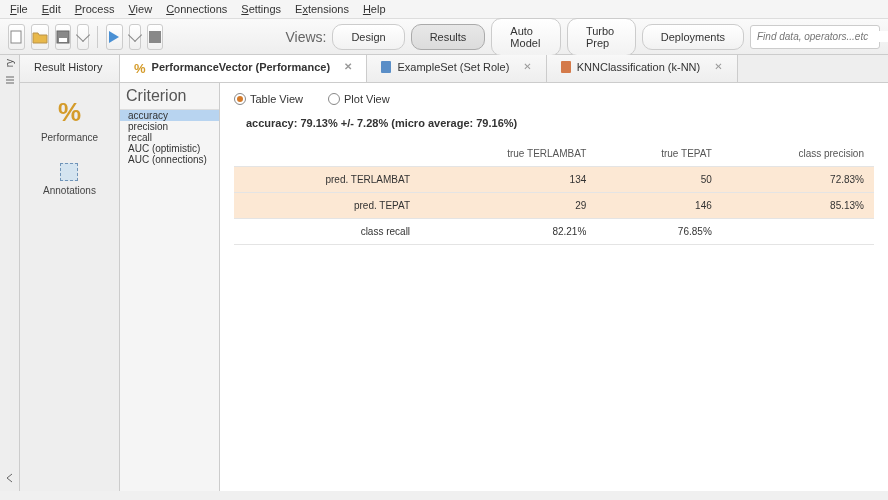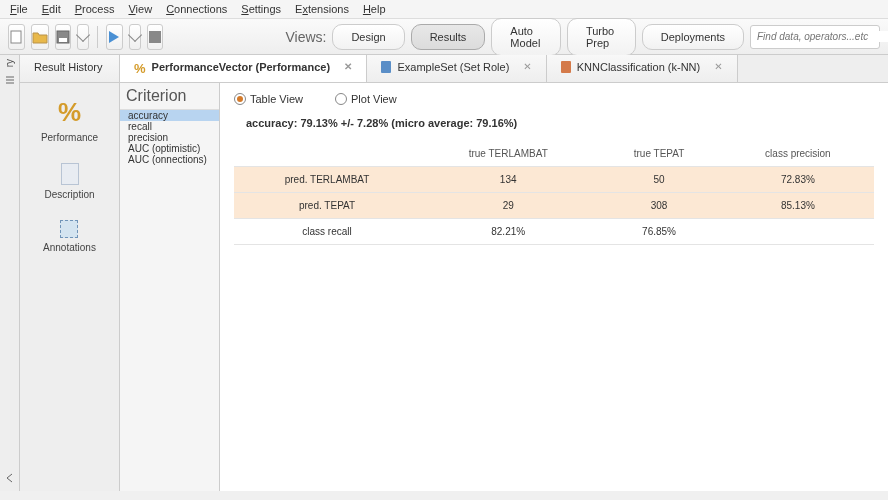--- a/index.html
+++ b/index.html
@@ -31,27 +31,27 @@
 .nav-item{display:flex;flex-direction:column;align-items:center;gap:4px;cursor:pointer}
 .nav-item .lbl{font-size:10px;color:#444}
 .ico-perf{font-size:26px;color:#d49b2a;font-weight:bold}
 .ico-desc{width:18px;height:22px;background:#e8ecf2;border:1px solid #b8c4d4}
 .ico-ann{width:18px;height:18px;background:#d4e4f0;border:1px dashed #7094b8}
 .criteria{width:100px;background:#f5f5f5;border-right:1px solid #ccc}
 .criteria .hdr{padding:4px 6px;font-size:16px;color:#555;border-bottom:1px solid #ddd}
 .criteria .item{padding:0 8px;cursor:pointer;font-size:10px}
 .criteria .item.sel{background:#b8d4f0}
 .detail{flex:1;padding:10px 14px}
-.viewmode{display:flex;align-items:flex-start;gap:32px;margin-bottom:12px}
+.viewmode{display:flex;align-items:flex-start;gap:25px;margin-bottom:12px}
 .radio{display:flex;align-items:center;gap:4px;font-size:11px}
 .radio .dot{width:12px;height:12px;border:1px solid #888;border-radius:50%;display:flex;align-items:center;justify-content:center}
 .radio.on .dot::after{content:'';width:6px;height:6px;background:#d47a2a;border-radius:50%}
 .acc-line{font-weight:bold;font-size:11px;margin:8px 0 12px 12px}
 table{width:100%;border-collapse:collapse}
-th,td{text-align:center;padding:7px 10px;border-bottom:1px solid #e4e4e4;font-size:10px}
+th,td{text-align:right;padding:7px 10px;border-bottom:1px solid #e4e4e4;font-size:10px}
 th{font-weight:normal;color:#555}
 tr.hl td{background:#fce8d4}
 .dd{width:10px;height:10px;border-left:1px solid #888;border-bottom:1px solid #888;transform:rotate(-45deg);margin-top:-4px}
 </style>
 </head>
 <body>
 
 <div class="menubar">
   <span><u>F</u><span></span>ile</span>
   <span><u>E</u>dit</span>
@@ -144,34 +144,30 @@
       </div>
     </div>
 
     <div class="workarea">
       <div class="leftnav">
         <div class="nav-item">
           <div class="ico-perf">%</div>
           <span class="lbl">Performance</span>
         </div>
         <div class="nav-item">
-          <div class="ico-desc"></div>
-          <span class="lbl">Description</span>
-        </div>
-        <div class="nav-item">
           <div class="ico-ann"></div>
           <span class="lbl">Annotations</span>
         </div>
       </div>
 
       <div class="criteria">
         <div class="hdr">Criterion</div>
         <div class="item sel">accuracy</div>
+        <div class="item">precision</div>
         <div class="item">recall</div>
-        <div class="item">precision</div>
         <div class="item">AUC (optimistic)</div>
         <div class="item">AUC (onnections)</div>
       </div>
 
       <div class="detail">
         <div class="viewmode">
           <label class="radio on">
               <span class="dot"></span>
               <span>Table View</span>
             </label>
@@ -192,21 +188,21 @@
           </tr>
           <tr class="hl">
             <td>pred. TERLAMBAT</td>
             <td>134</td>
             <td>50</td>
             <td>72.83%</td>
           </tr>
           <tr class="hl">
             <td>pred. TEPAT</td>
             <td>29</td>
-            <td>308</td>
+            <td>146</td>
             <td>85.13%</td>
           </tr>
           <tr>
             <td>class recall</td>
             <td>82.21%</td>
             <td>76.85%</td>
             <td></td>
           </tr>
         </tbody>
           </table>

